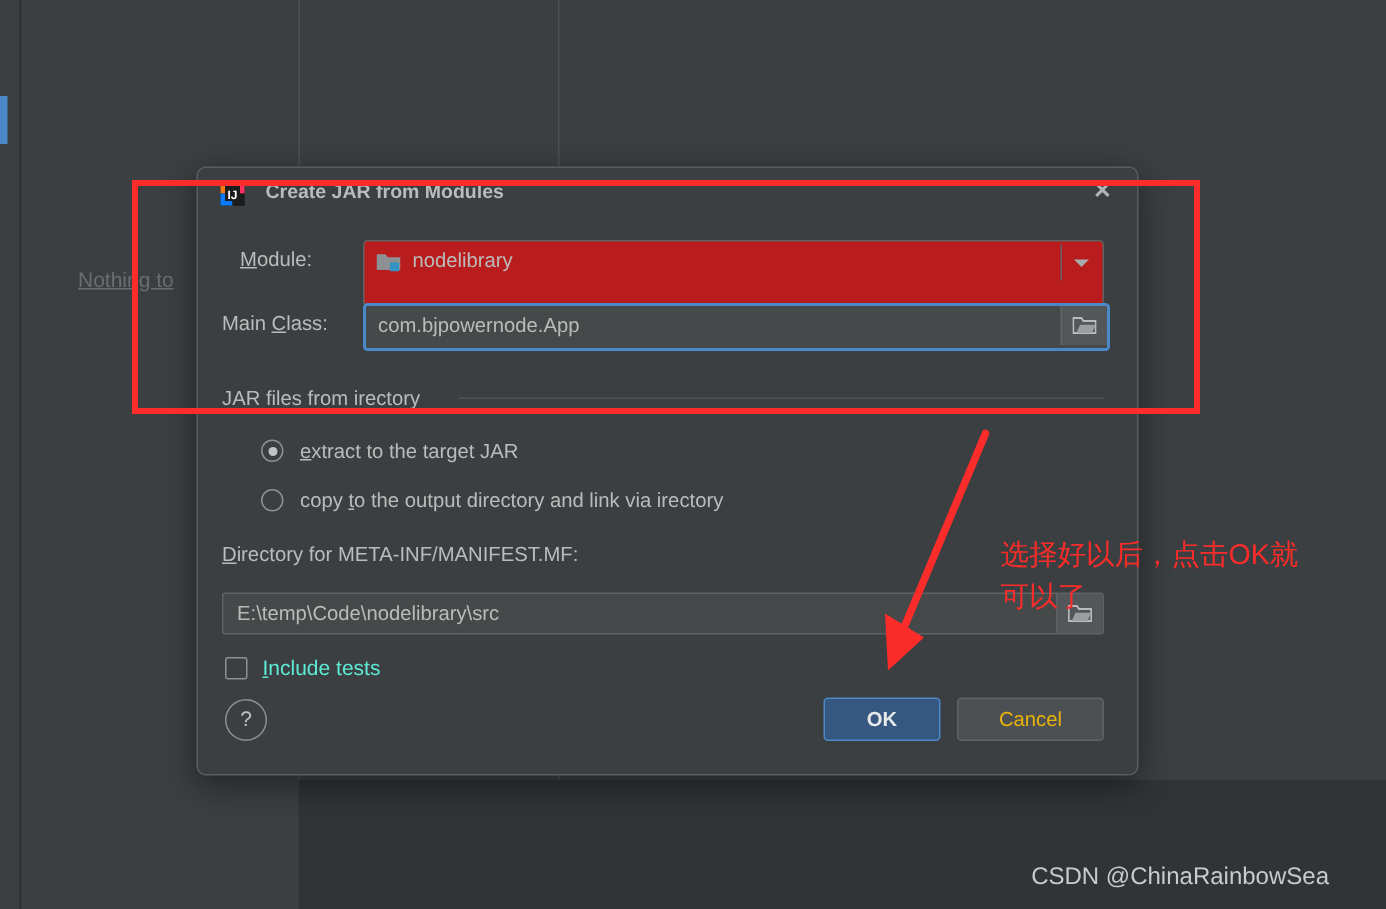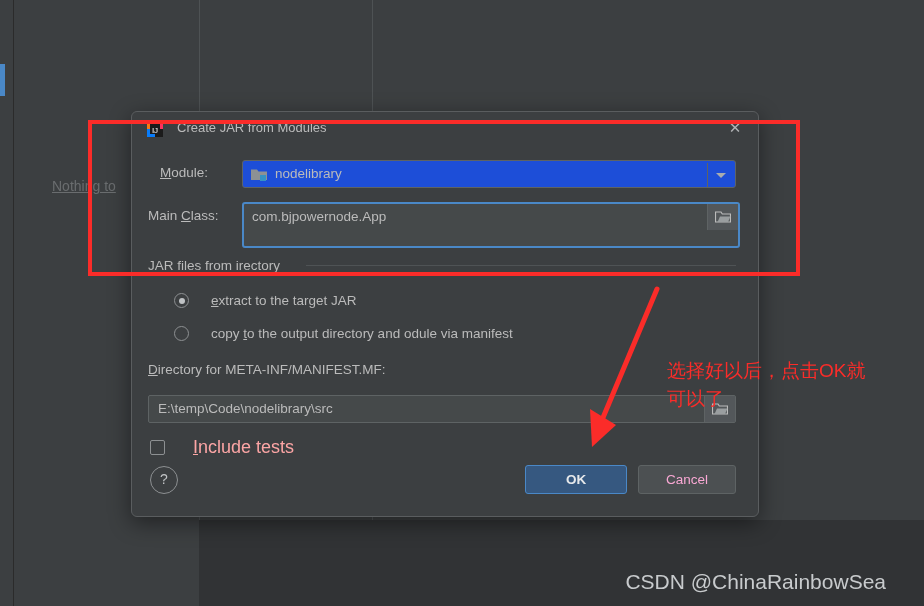--- a/index.html
+++ b/index.html
@@ -56,39 +56,40 @@
   }
   #ide-bottom-panel {
     position: absolute;
     left: 199px; top: 520px;
     width: 725px; height: 86px;
     background: #313335;
   }
   #ide-watermark {
     position: absolute;
     right: 38px; bottom: 12px;
-    font-size: 21px;
+    font-size: 16px;
     color: #c8cbcd;
     white-space: nowrap;
   }
 
   
   #dialog {
     position: absolute;
     left: 131px; top: 111px;
     width: 628px; height: 406px;
     background: #3c3f41;
     border: 1px solid #5a5d5f;
     border-radius: 6px;
     box-shadow: 0 6px 22px rgba(0,0,0,0.45);
     box-sizing: border-box;
   }
   #dialog-titlebar {
     position: relative;
     height: 34px;
+    font-weight: bold;
   }
   #dialog-icon {
     position: absolute;
     left: 14px; top: 8px;
     width: 18px; height: 18px;
   }
   #dialog-title {
     position: absolute;
     left: 45px; top: 8px;
     font-size: 13px;
@@ -111,22 +112,22 @@
     font-size: 13.5px;
     color: #bbbbbb;
     white-space: nowrap;
   }
   .mn { text-decoration: underline; }
 
   
   #module-combo {
     position: absolute;
     left: 110px; top: 48px;
-    width: 494px; height: 28px;
-    background: #1d4ed8;
+    width: 494px; height: 44px;
+    background: #b91c1c;
     border: 1px solid #5e6364;
     border-radius: 3px;
     box-sizing: border-box;
     cursor: pointer;
   }
   #module-folder-icon {
     position: absolute;
     left: 8px; top: 6px;
     width: 16px; height: 14px;
   }
@@ -149,21 +150,21 @@
     width: 0; height: 0;
     border-left: 5px solid transparent;
     border-right: 5px solid transparent;
     border-top: 5px solid #a9acae;
   }
 
   
   #mainclass-field {
     position: absolute;
     left: 110px; top: 90px;
-    width: 498px; height: 46px;
+    width: 498px; height: 32px;
     background: #45494a;
     border: 2px solid #4a88c7;
     border-radius: 3px;
     box-sizing: border-box;
     cursor: text;
   }
   #mainclass-value {
     position: absolute;
     left: 8px; top: 5px;
     font-size: 13.5px;
@@ -218,21 +219,21 @@
   }
   .radio-mark.on::after {
     content: "";
     position: absolute;
     left: 3.5px; top: 3.5px;
     width: 6px; height: 6px;
     border-radius: 50%;
     background: #c0c3c5;
   }
   .radio-text {
-    margin-left: 22px;
+    margin-left: 11px;
     font-size: 13.5px;
     color: #bbbbbb;
     white-space: nowrap;
   }
 
   
   #dir-label {
     position: absolute;
     left: 16px; top: 250px;
     font-size: 13.5px;
@@ -280,23 +281,23 @@
   }
   #include-tests-box {
     width: 15px; height: 15px;
     border: 1px solid #8d9092;
     border-radius: 2px;
     background: #3c3f41;
     box-sizing: border-box;
     flex: 0 0 auto;
   }
   #include-tests-label {
-    margin-left: 28px;
-    font-size: 18px;
-    color: #fca5a5;
+    margin-left: 10px;
+    font-size: 14px;
+    color: #5eead4;
     white-space: nowrap;
   }
 
   
   #dialog-footer {
     position: absolute;
     left: 0; bottom: 0;
     width: 100%; height: 62px;
   }
   #help-button {
@@ -308,41 +309,41 @@
     background: #3c3f41;
     color: #c0c3c5;
     font-size: 14px;
     line-height: 25px;
     text-align: center;
     cursor: pointer;
   }
   #ok-button {
     position: absolute;
     right: 131px; top: 11px;
-    width: 102px; height: 29px;
+    width: 78px; height: 29px;
     background: #365880;
     border: 1px solid #4a88c7;
     border-radius: 3px;
     color: #e6e8ea;
     font-size: 13.5px;
     font-weight: bold;
     line-height: 27px;
     text-align: center;
     cursor: pointer;
     box-sizing: border-box;
     margin-left: 26px;
   }
   #cancel-button {
     position: absolute;
     right: 22px; top: 11px;
     width: 98px; height: 29px;
     background: #4c5052;
     border: 1px solid #5e6364;
     border-radius: 3px;
-    color: #f9a8d4;
+    color: #eab308;
     font-size: 13.5px;
     line-height: 27px;
     text-align: center;
     cursor: pointer;
     box-sizing: border-box;
   }
 
   
   #annot-box {
     position: absolute;
@@ -428,21 +429,21 @@
   <div id="group-label">JAR files from irectory</div>
   <div id="group-line"></div>
 
   <div class="radio-row" style="top:181px;">
     <span class="radio-mark on"></span>
     <span class="radio-text"><span class="mn">e</span><span>xtract to the target JAR</span></span>
   </div>
 
   <div class="radio-row" style="top:214px;">
     <span class="radio-mark"></span>
-    <span class="radio-text"><span>copy </span><span class="mn">t</span><span>o the output directory and odule via manifest</span></span>
+    <span class="radio-text"><span>copy </span><span class="mn">t</span><span>o the output directory and link via irectory</span></span>
   </div>
 
   <div id="dir-field">
     <div id="dir-value">E:\temp\Code\nodelibrary\src</div>
     <div id="dir-browse">
       <svg id="dir-browse-icon" viewBox="0 0 16 14">
         <path d="M0.5 2 L6 2 L7.3 4 L15.5 4 L15.5 12 L0.5 12 Z" fill="none" stroke="#bbbbbb" stroke-width="1.2"></path>
         <path d="M2.5 12 L5 6.5 L15.5 6.5 L13 12 Z" fill="#9a9ea0"></path>
       </svg>
     </div>

